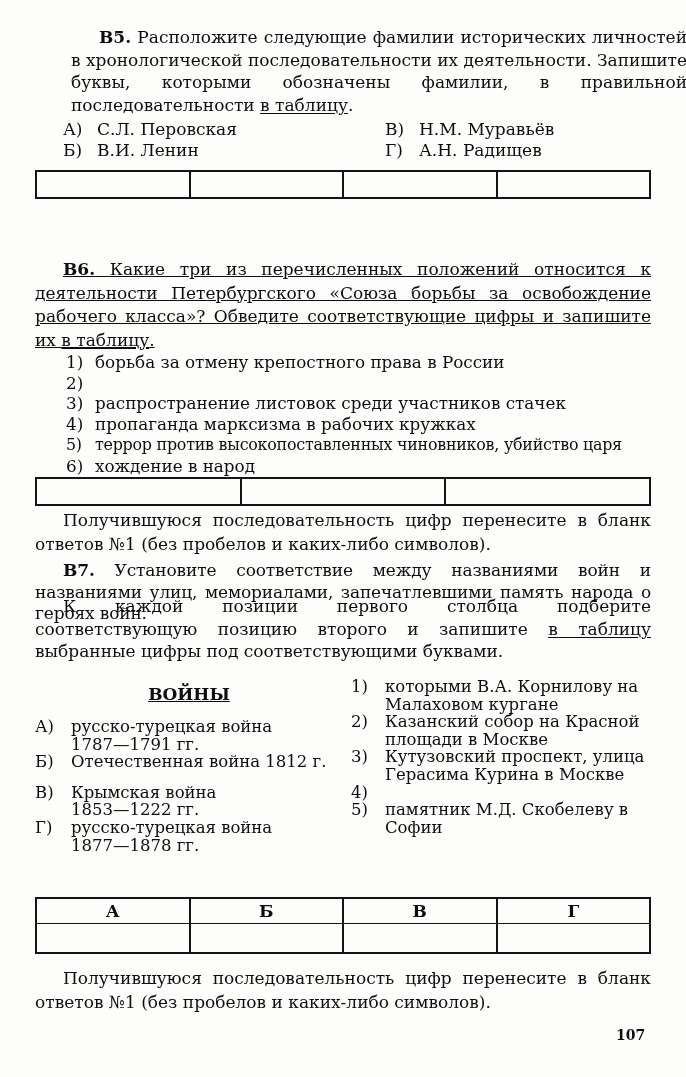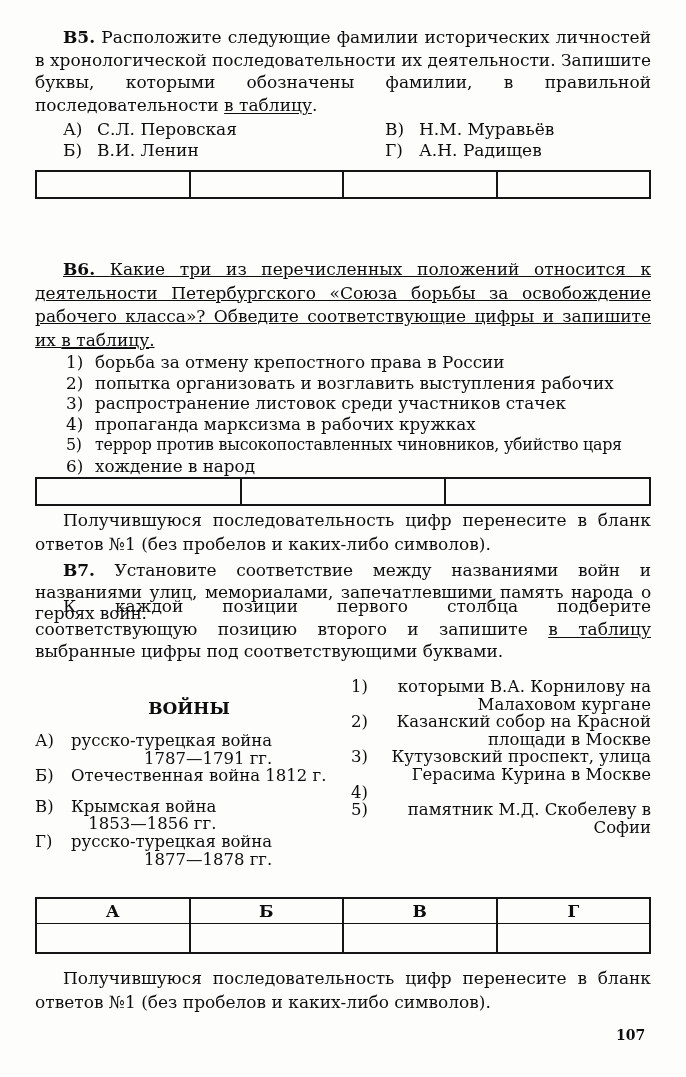--- a/index.html
+++ b/index.html
@@ -8,21 +8,21 @@
     width: 686px;
     height: 1077px;
     background: #fdfdfc;
     font-family: "DejaVu Serif", "Liberation Serif", serif;
     color: #0d0d0d;
     overflow: hidden;
   }
   .abs { position: absolute; left: 35px; width: 616px; }
 
   
-  .b5-statement { top: 26px; }
+  .b5-statement { top: 26px; margin-left: 36px; }
   .b5-options   { top: 119px; }
   .b5-table     { top: 170px; }
   .b5-transfer  { top: 206px; }
   .b6-statement { top: 258px; text-decoration: underline; }
   .b6-list      { top: 352px; }
   .b6-table     { top: 477px; }
   .b6-transfer  { top: 508px; }
   .b7-intro     { top: 560px; }
   .b7-instr     { top: 595px; }
   .b7-columns   { top: 670px; }
@@ -61,32 +61,32 @@
     height: 24px; font-weight: bold; font-size: 17px;
     text-align: center; vertical-align: middle;
     border-bottom: 1px solid #151515;
   }
   table.final tr.blank td { height: 28px; border-top: 1px solid #151515; }
 
   
   .num-list { padding-left: 31px; }
   .li { display: flex; font-size: 16.8px; line-height: 20.6px; }
   .li-num { width: 29px; flex-shrink: 0; }
-  .li-text { white-space: pre-line; text-align: right; }
+  .li-text { white-space: pre-line; }
   .li.tight { font-size: 15.9px; letter-spacing: -0.25px; line-height: 21.7px; }
 
   
   .cols { display: flex; }
   .war-col { width: 308px; }
   .mem-col { flex: 1; margin-left: 8px; }
   .col-title {
     font-weight: bold; font-size: 17px; line-height: 20px;
     text-align: center; white-space: pre-line; margin: 0;
   }
-  .war-title { margin-top: 28px; }
+  .war-title { margin-top: 14px; text-decoration: underline; }
   .war-list { margin-top: 14px; }
   .mem-list { margin-top: 8px; }
   .war-item, .mem-item { display: flex; font-size: 16.5px; line-height: 17.6px; }
   .war-letter { width: 36px; flex-shrink: 0; }
   .mem-num { width: 34px; flex-shrink: 0; }
   .war-item.gap { margin-top: 13px; }
 
   .page-num {
     position: absolute; left: 616px; top: 1027px;
     font-size: 14px; font-weight: bold;
@@ -143,21 +143,20 @@
   </section>
 
   <section class="abs b6-list">
     <div class="num-list">
       <div class="li">
         <span class="li-num">1)</span>
         <span class="li-text">борьба за отмену крепостного права в России</span>
       </div>
       <div class="li">
         <span class="li-num">2)</span>
-        <span class="li-text">попытка организовать и возглавить выступления рабочих</span>
       </div>
       <div class="li">
         <span class="li-num">3)</span>
         <span class="li-text">распространение листовок среди участников стачек</span>
       </div>
       <div class="li">
         <span class="li-num">4)</span>
         <span class="li-text">пропаганда марксизма в рабочих кружках</span>
       </div>
       <div class="li tight">
@@ -207,21 +206,21 @@
             <span class="li-text">русско-турецкая война
 1787—1791 гг.</span>
           </div>
           <div class="war-item">
             <span class="war-letter">Б)</span>
             <span class="li-text">Отечественная война 1812 г.</span>
           </div>
           <div class="war-item gap">
             <span class="war-letter">В)</span>
             <span class="li-text">Крымская война
-1853—1856 гг.</span>
+1853—1222 гг.</span>
           </div>
           <div class="war-item">
             <span class="war-letter">Г)</span>
             <span class="li-text">русско-турецкая война
 1877—1878 гг.</span>
           </div>
         </div>
       </div>
 
       <div class="mem-col">

